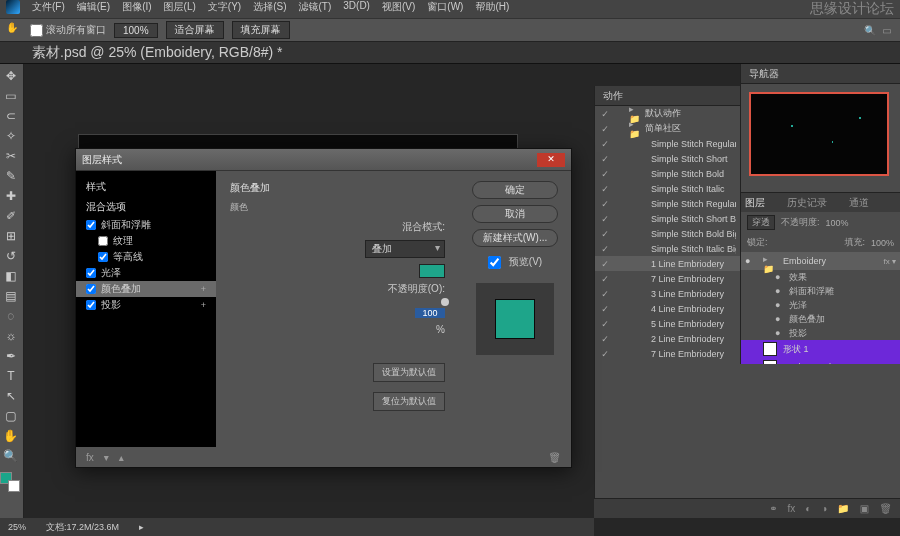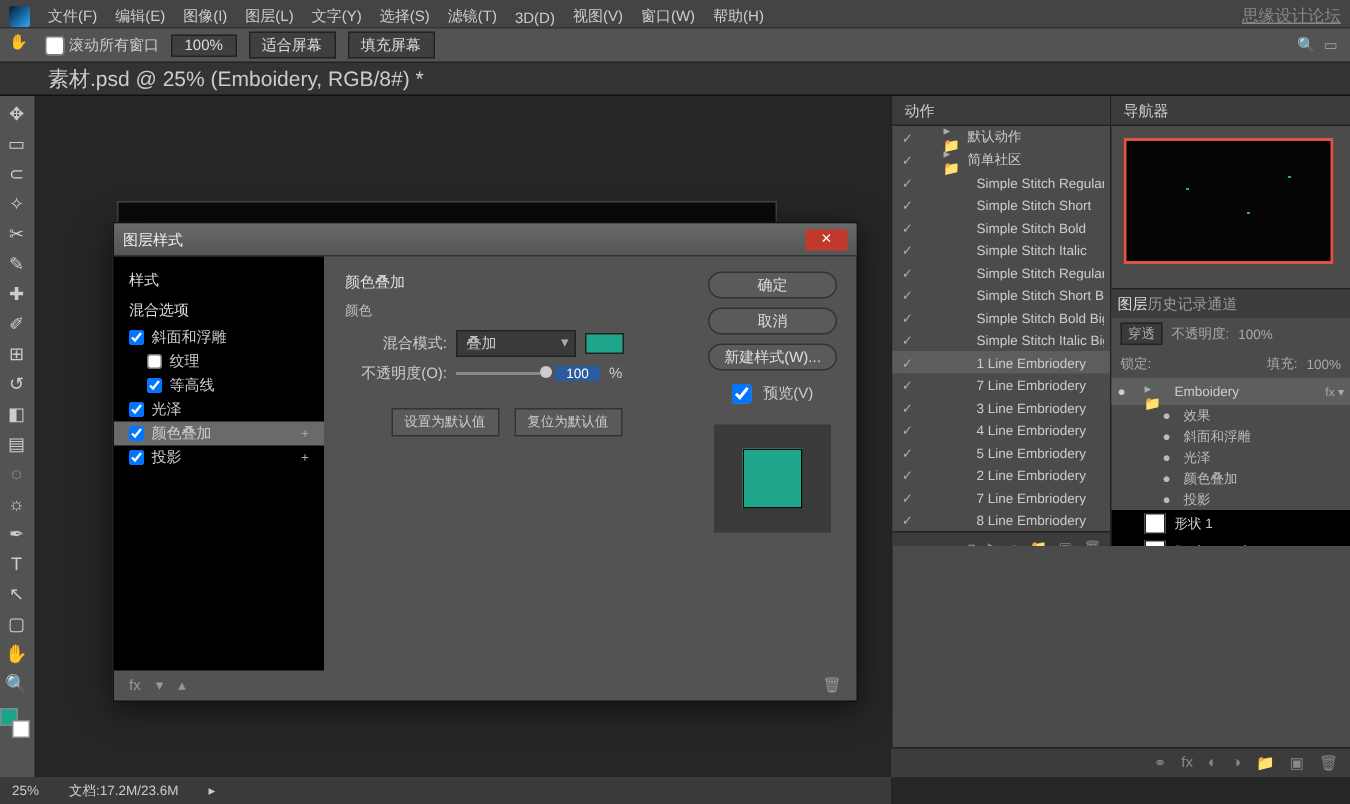--- a/index.html
+++ b/index.html
@@ -1,57 +1,57 @@
 <!DOCTYPE html>
 <html><head>
 <meta charset="utf-8">
 <style>
 * { margin: 0; padding: 0; box-sizing: border-box; font-family: "Microsoft YaHei", Arial, sans-serif; }
 body { background: #262626; color: #c8c8c8; font-size: 10px; width: 900px; height: 536px; overflow: hidden; position: relative; }
-.menubar { background: #444; height: 18px; display: flex; align-items: flex-end; padding: 0 6px; gap: 12px; font-size: 10px; }
+.menubar { background: #444; height: 18px; display: flex; align-items: flex-start; padding: 0 6px; gap: 12px; font-size: 10px; }
 .menubar span { color: #ccc; }
 .menubar .logo { width: 14px; height: 14px; background: linear-gradient(135deg,#001e36,#31a8ff); border-radius: 2px; display: inline-block; }
-.menubar .brand { margin-left: auto; color: #888; font-size: 11px; text-decoration: underline; }
+.menubar .brand { margin-left: auto; color: #888; font-size: 14px; }
 .optbar { background: #535353; height: 24px; display: flex; align-items: center; padding: 0 6px; gap: 8px; border-top: 1px solid #333; border-bottom: 1px solid #222; }
 .optbar .tool-icon { width: 16px; height: 16px; }
 .optbar .cb { display: flex; align-items: center; gap: 3px; font-size: 10px; color: #ccc; }
 .optbar .box { background: #3f3f3f; border: 1px solid #222; padding: 1px 8px; font-size: 10px; color: #ddd; }
 .optbar .win-ctrl { margin-left: auto; display: flex; gap: 2px; }
 .optbar .win-ctrl span { width: 14px; height: 14px; display: flex; align-items: center; justify-content: center; color: #999; }
 .tabbar { background: #333; height: 22px; display: flex; align-items: center; padding-left: 24px; border-bottom: 1px solid #111; }
 .tabbar .tab { font-size: 14px; color: #ccc; padding: 4px 8px; }
 .main { display: flex; height: 454px; }
 .toolbox { width: 24px; background: #535353; display: flex; flex-direction: column; padding-top: 2px; border-right: 1px solid #222; }
 .toolbox .t { width: 22px; height: 20px; display: flex; align-items: center; justify-content: center; font-size: 12px; color: #ccc; }
 .toolbox .swatch { margin-top: 6px; width: 20px; height: 20px; position: relative; }
 .toolbox .swatch .fg { position: absolute; width: 12px; height: 12px; background: #1aa58a; border: 1px solid #888; top: 0; left: 0; }
 .toolbox .swatch .bg { position: absolute; width: 12px; height: 12px; background: #fff; border: 1px solid #888; bottom: 0; right: 0; }
 .canvas { flex: 1; background: #262626; position: relative; }
 .canvas .art { position: absolute; left: 54px; top: 70px; width: 440px; height: 320px; background: #0a0a0a; border: 1px solid #444; }
 .right { width: 306px; display: flex; flex-direction: column; }
 .panelset { display: flex; }
-.actions-col { width: 146px; background: #4b4b4b; border-left: 1px solid #222; }
+.actions-col { width: 146px; background: #4b4b4b; border-left: 1px solid #222; margin-top: 22px; }
 .nav-col { width: 160px; background: #4b4b4b; border-left: 1px solid #222; }
 .panel-tab { background: #3c3c3c; height: 20px; display: flex; align-items: center; padding: 0 8px; font-size: 10px; color: #ccc; border-bottom: 1px solid #222; }
 .panel-body { background: #4b4b4b; }
 .action-row { display: flex; align-items: center; height: 15px; padding: 0 4px; font-size: 9px; color: #ccc; gap: 4px; }
 .action-row.sel { background: #5d5d5d; }
 .action-row .chk { width: 12px; text-align: center; color: #aaa; }
 .action-row .sq { width: 10px; }
 .action-row .folder { width: 10px; color: #aaa; }
 .action-row .txt { flex: 1; white-space: nowrap; overflow: hidden; padding-left: 2px; }
 .action-row.indent2 .txt { padding-left: 22px; }
 .nav-thumb { margin: 8px; width: 140px; height: 84px; background: #050505; border: 2px solid #d54; position: relative; overflow: hidden; }
 .nav-thumb::after { content: ""; position: absolute; inset: 0; background: radial-gradient(2px 2px at 30% 40%, #2a9 1px, transparent 1px), radial-gradient(2px 2px at 60% 60%, #2a9 1px, transparent 1px), radial-gradient(2px 2px at 80% 30%, #2a9 1px, transparent 1px); }
-.layers-tabs { display: flex; background: #3c3c3c; height: 20px; align-items: center; padding: 0 4px; gap: 0; font-size: 10px; border-top: 1px solid #222; }
+.layers-tabs { display: flex; background: #3c3c3c; height: 20px; align-items: center; padding: 0 4px; gap: 22px; font-size: 10px; border-top: 1px solid #222; }
 .layers-tabs span { color: #999; }
 .layers-tabs span.act { color: #ddd; }
 .layers-ops { background: #4b4b4b; padding: 3px 6px; display: flex; gap: 6px; font-size: 9px; color: #aaa; align-items: center; }
 .layers-ops .dd { background: #3a3a3a; border: 1px solid #222; padding: 0 4px; }
-.layer-row { display: flex; align-items: center; height: 18px; background: #000000; padding: 0 4px; font-size: 9px; color: #ccc; gap: 6px; }
+.layer-row { display: flex; align-items: center; height: 18px; background: #6d28d9; padding: 0 4px; font-size: 9px; color: #ccc; gap: 6px; }
 .layer-row.sel { background: #5e5e5e; }
 .layer-row .eye { width: 12px; color: #ccc; }
 .layer-row .thumb { width: 14px; height: 14px; background: #888; border: 1px solid #222; }
 .layer-row .thumb.white { background: #fff; }
 .layer-row .thumb.folder { background: none; border: none; color: #aaa; }
 .layer-row .lbl { flex: 1; }
 .layer-row .fx { font-size: 8px; color: #aaa; }
 .sub-row { padding-left: 34px; font-size: 9px; color: #bbb; height: 14px; display: flex; align-items: center; gap: 4px; }
 .sub-row .eye { width: 10px; }
 .statusbar { position: absolute; bottom: 0; left: 0; right: 306px; height: 18px; background: #3a3a3a; display: flex; align-items: center; padding: 0 8px; font-size: 9px; color: #ccc; gap: 20px; }
@@ -64,21 +64,21 @@
 .dialog .titlebar .close { margin-left: auto; width: 28px; height: 14px; background: #c0392b; color: #fff; text-align: center; line-height: 13px; font-size: 9px; }
 .dialog .content { display: flex; height: 276px; }
 .dialog .sidebar { width: 140px; background: #000000; padding: 6px 0; }
 .dialog .sidebar .hdr { font-size: 10px; color: #ddd; padding: 3px 10px; }
 .dialog .sidebar .item { display: flex; align-items: center; padding: 2px 10px; font-size: 10px; color: #ccc; gap: 5px; height: 16px; }
 .dialog .sidebar .item.sel { background: #6a6a6a; }
 .dialog .sidebar .item .plus { margin-left: auto; color: #aaa; font-size: 9px; }
 .dialog .sidebar input[type=checkbox] { width: 10px; height: 10px; }
 .dialog .midpanel { flex: 1; padding: 10px 14px; }
 .dialog .midpanel .title { font-size: 10px; color: #ddd; margin-bottom: 6px; }
-.dialog .midpanel .row { display: flex; align-items: center; gap: 6px; font-size: 10px; color: #ccc; margin: 4px 0; }
+.dialog .midpanel .row { display: flex; align-items: flex-end; gap: 6px; font-size: 10px; color: #ccc; margin: 4px 0; flex-direction: column; }
 .dialog .midpanel .row .lbl { width: 68px; text-align: right; }
 .dialog .midpanel .dd { background: #3a3a3a; border: 1px solid #222; padding: 1px 6px; width: 80px; position: relative; }
 .dialog .midpanel .dd::after { content: "▾"; position: absolute; right: 4px; color: #aaa; }
 .dialog .midpanel .swatch { width: 26px; height: 14px; background: #1ea58a; border: 1px solid #222; }
 .dialog .midpanel .slider { flex: 1; height: 2px; background: #888; position: relative; max-width: 60px; }
 .dialog .midpanel .slider .knob { position: absolute; right: -4px; top: -4px; width: 8px; height: 8px; background: #ccc; border-radius: 50%; }
 .dialog .midpanel .numbox { width: 30px; background: #2a5c9f; color: #fff; text-align: center; font-size: 9px; padding: 0 2px; }
 .dialog .midpanel .btn { background: #5a5a5a; border: 1px solid #333; padding: 2px 8px; font-size: 9px; }
 .dialog .rpanel { width: 112px; padding: 10px 12px; display: flex; flex-direction: column; gap: 6px; align-items: center; }
 .dialog .rpanel .btn { width: 86px; height: 18px; background: #5a5a5a; border: 1px solid #333; border-radius: 9px; font-size: 10px; color: #ddd; display: flex; align-items: center; justify-content: center; }
@@ -409,21 +409,21 @@
         <span class="swatch"></span>
       </div>
       <div class="row">
         <span class="lbl">不透明度(O):</span>
         <span class="slider">
             <span class="knob"></span>
           </span>
         <span class="numbox">100</span>
         <span>%</span>
       </div>
-      <div class="row" style="margin-top:16px; gap:10px; justify-content:center;">
+      <div class="row" style="margin-top:28px; gap:10px; justify-content:center;">
         <span class="btn">设置为默认值</span>
         <span class="btn">复位为默认值</span>
       </div>
     </div>
     <div class="rpanel">
       <div class="btn">确定</div>
       <div class="btn">取消</div>
       <div class="btn">新建样式(W)...</div>
       <label class="preview-chk">
           <input type="checkbox" checked="" style=""> 

